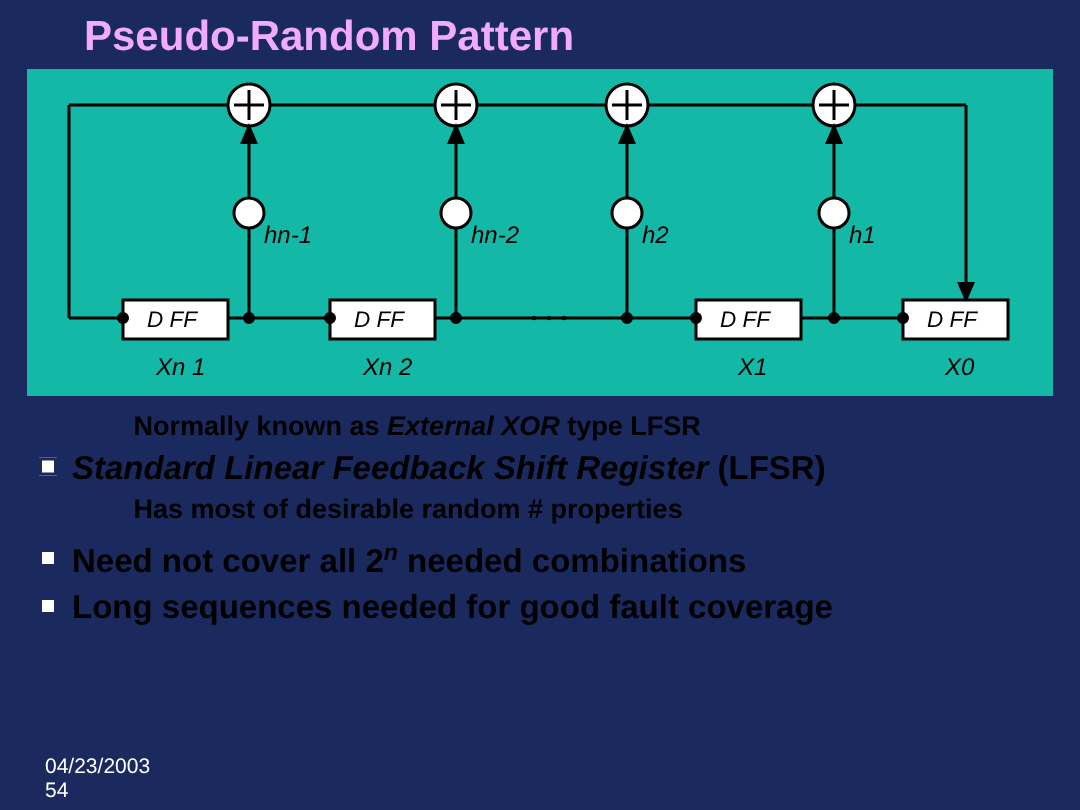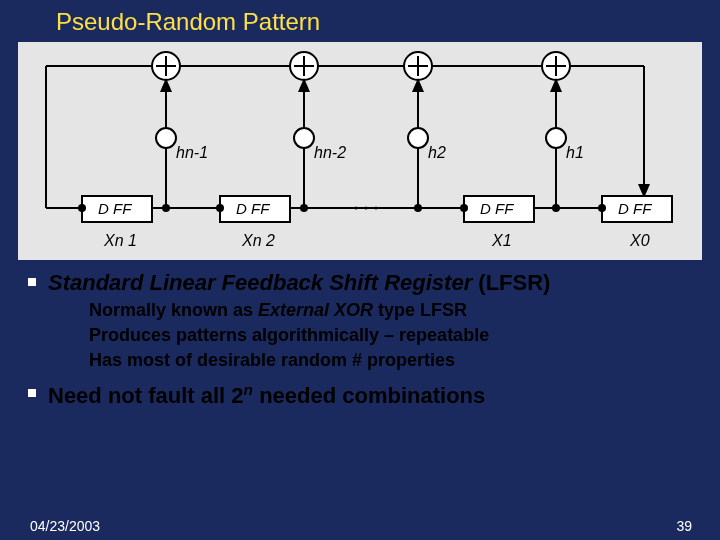--- a/index.html
+++ b/index.html
@@ -5,28 +5,28 @@
   * { margin: 0; padding: 0; box-sizing: border-box; }
   body {
     width: 720px;
     height: 540px;
     background: #1a2a5e;
     font-family: Arial, Helvetica, sans-serif;
     position: relative;
     overflow: hidden;
   }
   .title {
-    color: #fde047;
-    font-size: 24px;
-    font-weight: normal;
+    color: #f0abfc;
+    font-size: 28px;
+    font-weight: bold;
     padding: 8px 0 0 56px;
     line-height: 1.15;
   }
   .diagram-wrap {
-    background: #e5e5e5;
+    background: #14b8a6;
     margin: 6px 18px 10px 18px;
     padding: 6px 8px 10px 8px;
     position: relative;
     height: 218px;
   }
   svg { display: block; }
   .content {
     padding: 0 24px 0 20px;
   }
   .bullet-row {
@@ -62,20 +62,21 @@
   .exp { vertical-align: super; font-size: 0.7em; font-style: italic; }
   .footer {
     position: absolute;
     bottom: 6px;
     left: 30px;
     right: 28px;
     display: flex;
     justify-content: space-between;
     color: #fff;
     font-size: 14px;
+    flex-direction: column;
   }
   .gap { height: 6px; }
 </style>
 </head>
 <body>
 
 <div class="title">
   <span>Pseudo-Random Pattern</span><br>
 </div>
 
@@ -170,51 +171,51 @@
     <text x="216" y="198"><tspan>Xn 2</tspan></text>
     <text x="466" y="198"><tspan>X1</tspan></text>
     <text x="604" y="198"><tspan>X0</tspan></text>
   </g>
 </svg>
 </div>
 
 <div class="content">
 
   <div class="bullet-row">
+    <div class="bullet-sq2"></div>
+    <div class="sub-bullet">
+      <span>Normally known as </span><span class="italic">External XOR</span><span> type LFSR</span>
+    </div>
+  </div>
+
+  <div class="bullet-row">
     <div class="bullet-sq"></div>
     <div class="main-bullet">
       <span class="italic">Standard Linear Feedback Shift Register</span><span> (LFSR)</span>
     </div>
   </div>
 
-  <div class="bullet-row">
-    <div class="bullet-sq2"></div>
-    <div class="sub-bullet">
-      <span>Normally known as </span><span class="italic">External XOR</span><span> type LFSR</span>
-    </div>
-  </div>
-
-  <div class="bullet-row">
-    <div class="bullet-sq2"></div>
-    <div class="sub-bullet">Produces patterns algorithmically – repeatable</div>
-  </div>
 
   <div class="bullet-row">
     <div class="bullet-sq2"></div>
     <div class="sub-bullet">Has most of desirable random # properties</div>
   </div>
 
   <div class="gap"></div>
 
   <div class="bullet-row">
     <div class="bullet-sq"></div>
     <div class="main-bullet">
-      <span>Need not fault all </span><span>2</span><span class="exp">n</span><span> needed combinations</span>
+      <span>Need not cover all </span><span>2</span><span class="exp">n</span><span> needed combinations</span>
     </div>
   </div>
 
+  <div class="bullet-row">
+    <div class="bullet-sq"></div>
+    <div class="main-bullet">Long sequences needed for good fault coverage</div>
+  </div>
 
 </div>
 
 <div class="footer">
   <span>04/23/2003</span>
-  <span>39</span>
+  <span>54</span>
 </div>
 
 </body></html>

